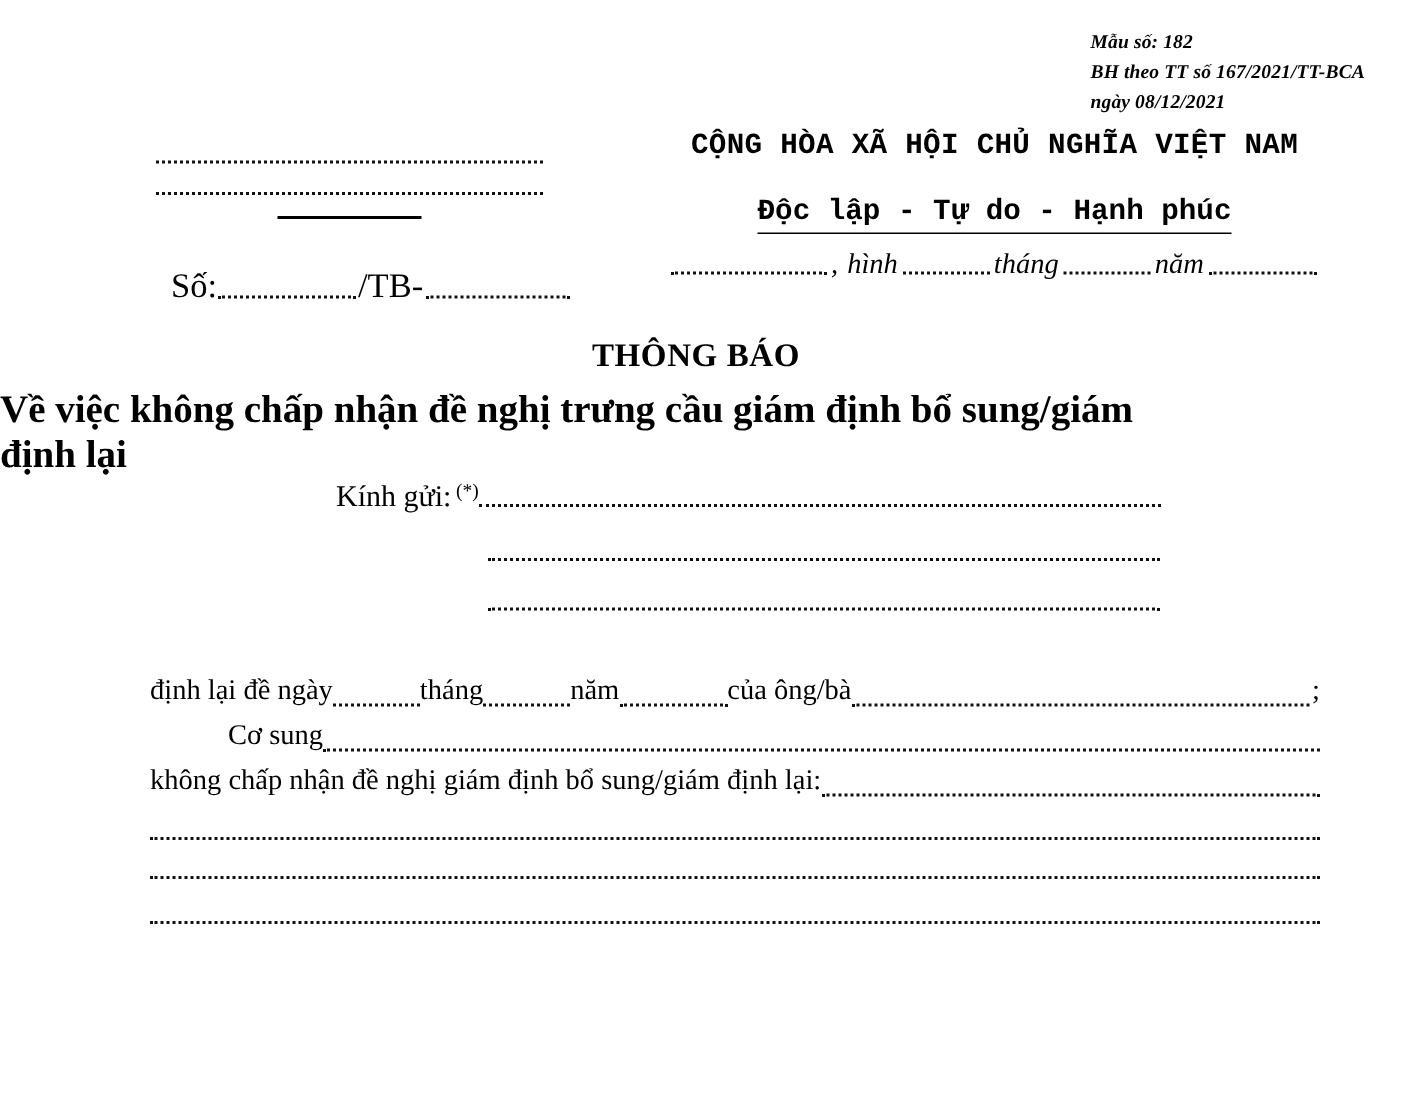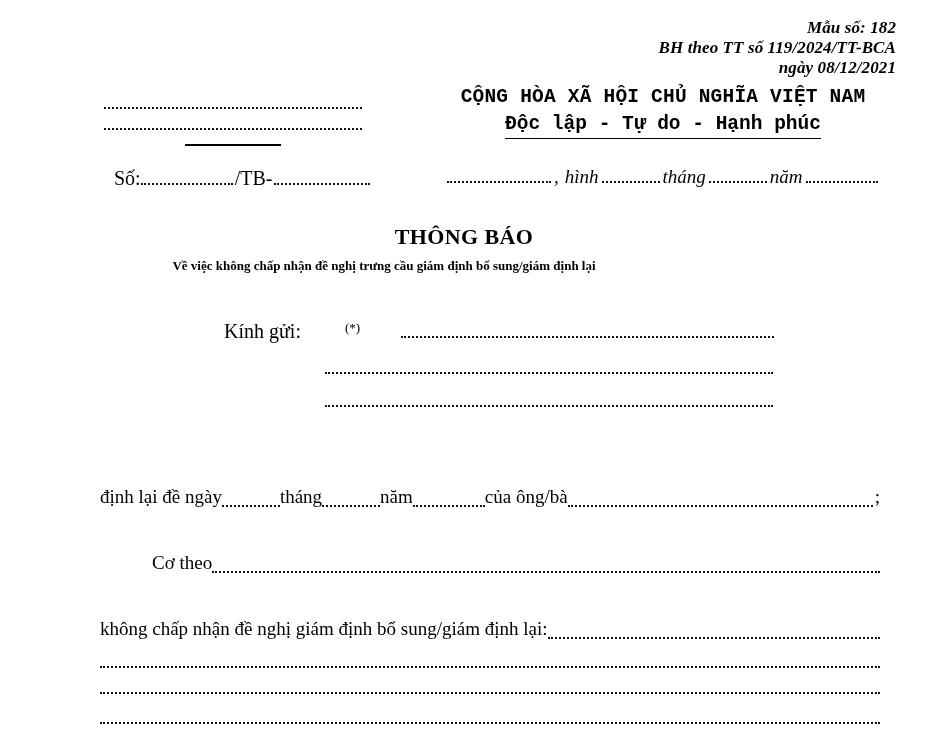--- a/index.html
+++ b/index.html
@@ -35,26 +35,26 @@
   }
   .dots.fixed-sm { flex: 0 0 58px; }
   .dots.fixed-md { flex: 0 0 72px; }
   .dots.fixed-lg { flex: 0 0 104px; }
   .dots.num { flex: 0 0 92px; }
   .dots.tb { flex: 0 0 96px; }
 
   
   .form-code {
     position: absolute;
-    right: 38px;
+    right: 24px;
     top: 18px;
-    text-align: right;
+    text-align: left;
     font-style: italic;
     font-weight: bold;
-    font-size: 17px;
+    font-size: 13px;
     line-height: 20px;
     letter-spacing: 0.1px;
   }
 
   
   .org-block {
     position: absolute;
     left: 104px;
     top: 88px;
     width: 258px;
@@ -66,25 +66,25 @@
   }
   .org-rule {
     width: 96px;
     height: 0;
     border-top: 2px solid #000;
     margin: 14px auto 0 auto;
   }
   .so-row {
     position: absolute;
     left: 114px;
-    top: 167px;
+    top: 178px;
     width: 244px;
     display: flex;
     align-items: baseline;
-    font-size: 20px;
+    font-size: 23px;
   }
   .so-label { white-space: nowrap; }
   .so-mid { white-space: nowrap; padding: 0 2px; text-align: center; }
 
   
   .nation {
     position: absolute;
     left: 420px;
     top: 86px;
     width: 486px;
@@ -93,21 +93,21 @@
   }
   .nation-title {
     font-weight: bold;
     font-size: 19.5px;
     letter-spacing: 0.2px;
     white-space: nowrap;
   }
   .nation-motto {
     font-weight: bold;
     font-size: 19.5px;
-    margin-top: 5px;
+    margin-top: 22px;
     display: inline-block;
     border-bottom: 1.6px solid #000;
     padding-bottom: 3px;
     white-space: nowrap;
   }
 
   
   .date-row {
     position: absolute;
     left: 447px;
@@ -130,35 +130,33 @@
     text-align: center;
     font-weight: bold;
     font-size: 22px;
     letter-spacing: 0.4px;
   }
   .doc-subtitle {
     position: absolute;
     left: 0;
     top: 258px;
     width: 768px;
-    text-align: center;
-    font-weight: bold;
-    font-size: 13px;
+    font-weight: bold;
+    font-size: 26px;
   }
 
   
   .kinhgui-row {
     position: absolute;
     left: 224px;
     top: 320px;
     width: 550px;
     display: flex;
     align-items: baseline;
     font-size: 20px;
-    gap: 41px;
   }
   .kinhgui-row .sup {
     font-size: 13px;
     vertical-align: super;
     position: relative;
     top: -6px;
     padding-left: 3px;
   }
   .recipient-line {
     position: absolute;
@@ -174,21 +172,21 @@
   .body-block {
     position: absolute;
     left: 100px;
     top: 446px;
     width: 780px;
     font-size: 19px;
     line-height: 30px;
   }
   .para-indent { text-indent: 0; padding-left: 52px; }
   .body-row { display: flex; align-items: baseline; width: 100%; }
-  .body-row .txt { white-space: nowrap; margin-top: 36px; }
+  .body-row .txt { white-space: nowrap; }
   .tail-semi { padding-left: 2px; }
 
   .fullrule {
     border-bottom: 2px dotted #111;
     height: 0;
     width: 780px;
   }
 
   .lydo-row {
     display: flex;
@@ -198,21 +196,21 @@
     box-sizing: border-box;
   }
 </style>
 </head>
 <body>
 
 <div class="page">
 
   <div class="form-code">
     <div>Mẫu số: 182</div>
-    <div>BH theo TT số 119/2024/TT-BCA</div>
+    <div>BH theo TT số 167/2021/TT-BCA</div>
     <div>ngày 08/12/2021</div>
   </div>
 
   <div class="org-block">
     <div class="org-line"></div>
     <div class="org-line"></div>
     <div class="org-rule"></div>
   </div>
 
   <div class="so-row">
@@ -260,21 +258,21 @@
       <span class="dots fixed-sm"></span>
       <span class="txt">năm</span>
       <span class="dots fixed-md"></span>
       <span class="txt">của ông/bà</span>
       <span class="dots"></span>
       <span class="txt tail-semi">;</span>
     </div>
 
     <div class="body-row">
       <span style="width:52px;flex:0 0 52px;"></span>
-      <span class="txt">Cơ theo</span>
+      <span class="txt">Cơ sung</span>
       <span class="dots"></span>
     </div>
 
     <div class="body-row">
       <span class="txt">không chấp nhận đề nghị giám định bổ sung/giám định lại:</span>
       <span class="dots"></span>
     </div>
 
     <div class="fullrule" style="margin-top:22px;"></div>
 

